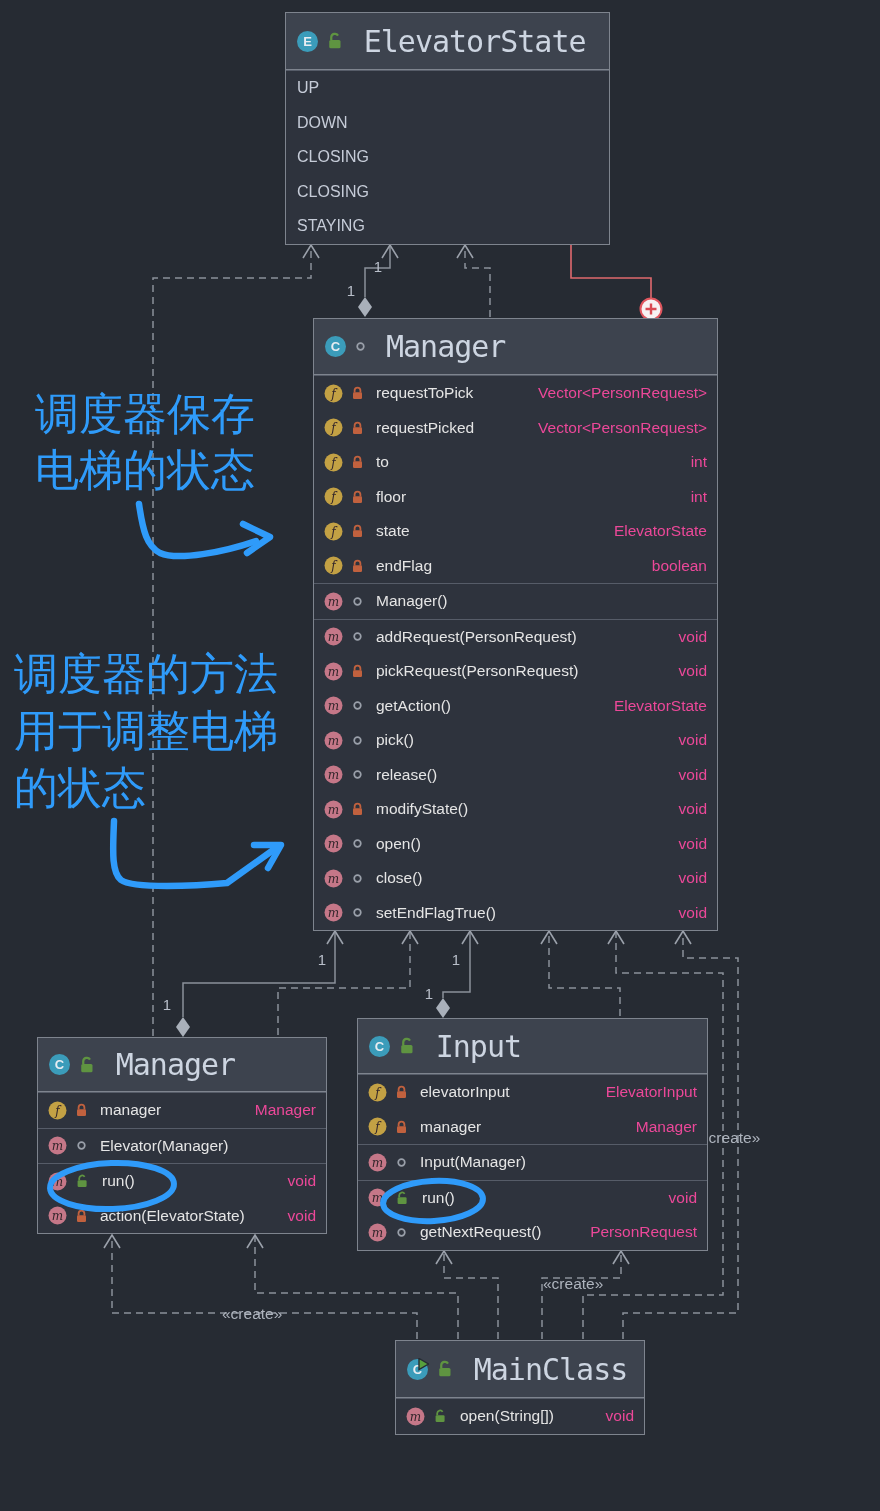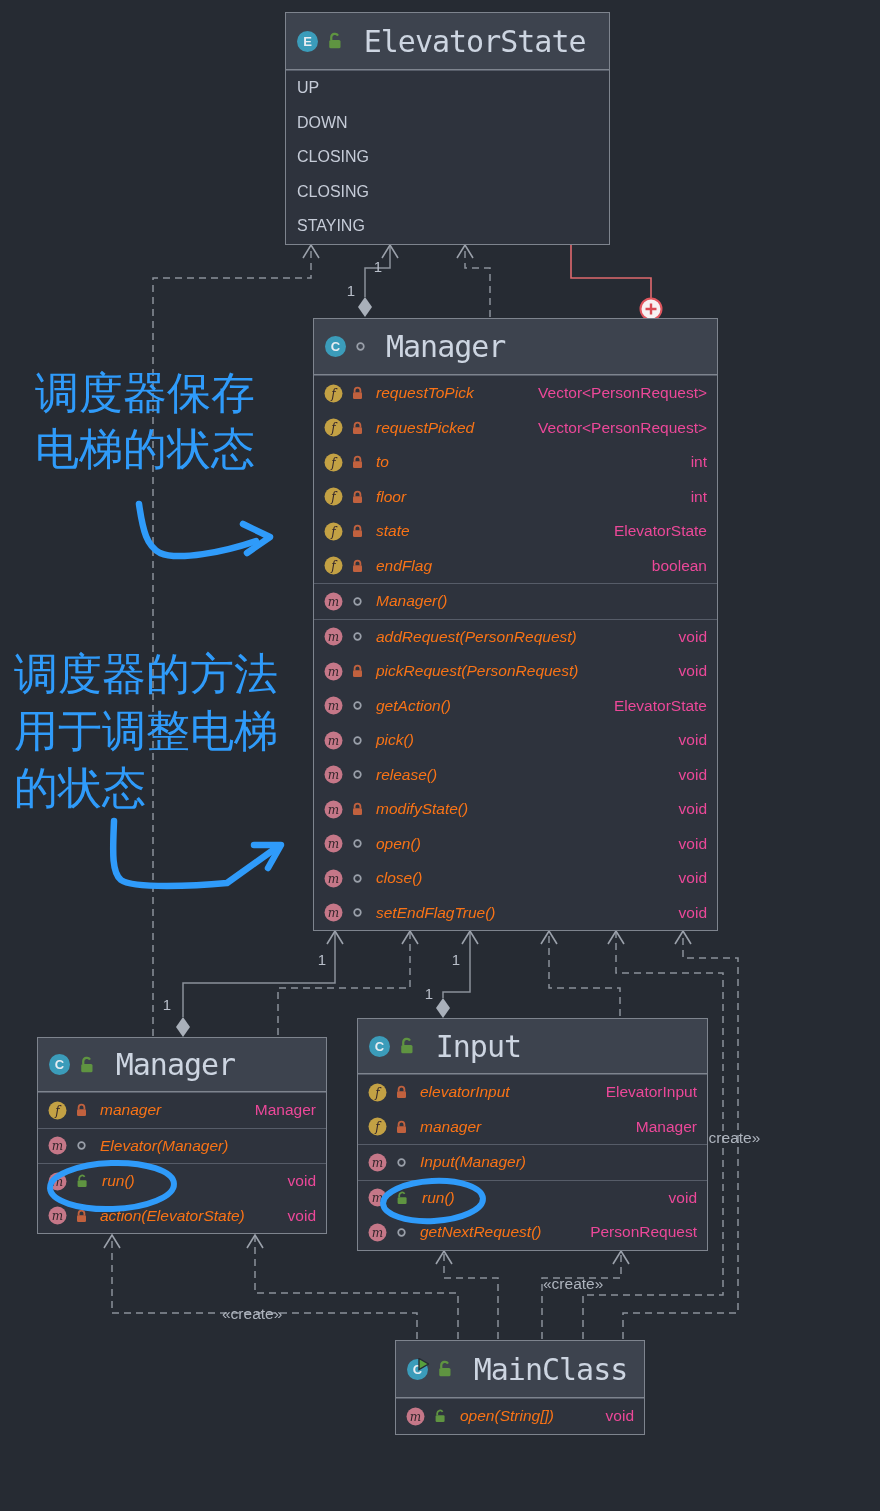--- a/index.html
+++ b/index.html
@@ -10,21 +10,21 @@
   #boxes{position:absolute;left:0;top:0;width:100%;height:100%;z-index:2;}
   #notes-svg{z-index:4;}
   .uml-box{position:absolute;background:#2e333d;border:1px solid #7e848e;box-sizing:border-box;}
   .uml-header{background:#3d434e;border-bottom:1px solid #7e848e;display:flex;align-items:center;
               padding-left:10px;gap:7px;}
   .uml-title{font-family:"DejaVu Sans Mono","Liberation Mono",monospace;font-size:30px;
              color:#cdd5e1;margin-left:12px;white-space:nowrap;letter-spacing:-1px;}
   .uml-section{border-top:1px solid #565c68;}
   .uml-section:first-child{border-top:none;}
   .uml-row{display:flex;align-items:center;height:34.5px;padding:0 10px;gap:8px;}
-  .m-name{color:#f97316;font-size:15.5px;white-space:nowrap;margin-left:4px;font-style:italic;}
+  .m-name{color:#e5e5e5;font-size:15.5px;white-space:nowrap;margin-left:4px;}
   .m-type{color:#ec4899;font-size:15.5px;margin-left:auto;white-space:nowrap;}
   .const-label{color:#c6ccd8;font-size:16px;padding-left:1px;}
   .ico{display:inline-flex;align-items:center;justify-content:center;flex:0 0 auto;}
   .note{position:absolute;color:#2f9bfa;font-size:44px;font-weight:500;line-height:56px;
         z-index:4;white-space:nowrap;}
 </style>
 </head>
 <body>
 
 <div id="stage">
@@ -613,21 +613,21 @@
       <rect x="2.6" y="6.3" width="9" height="6.6" rx="1.2" fill="#5f9441"></rect>
               </svg>
             </span>
             <span class="m-name">open(String[])</span>
             <span class="m-type">void</span>
           </div>
         </div>
       </div>
     </div>
 
-  <div class="note" style="left:35px;top:365px;">
+  <div class="note" style="left:35px;top:386px;">
     <div>调度器保存</div>
     <div>电梯的状态</div>
   </div>
   <div class="note" style="left:14px;top:645px;line-height:57px;">
     <div>调度器的方法</div>
     <div>用于调整电梯</div>
     <div>的状态</div>
   </div>
 
   <svg id="notes-svg" width="880" height="1511" viewBox="0 0 880 1511">

